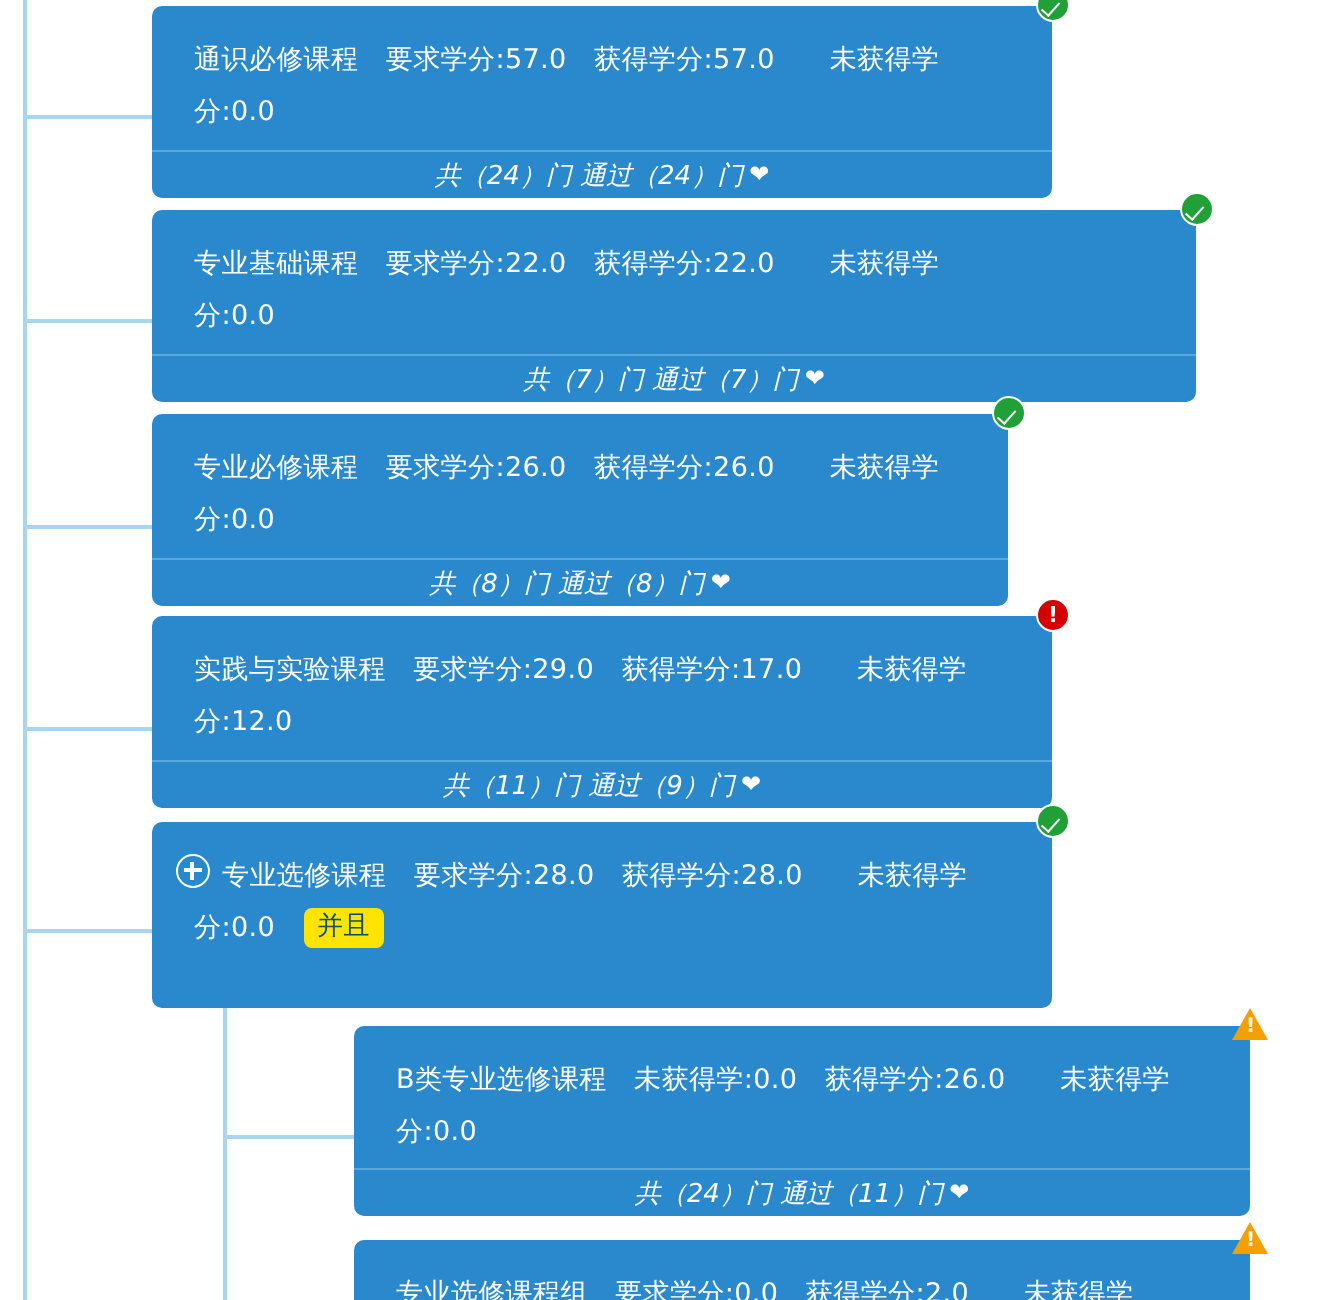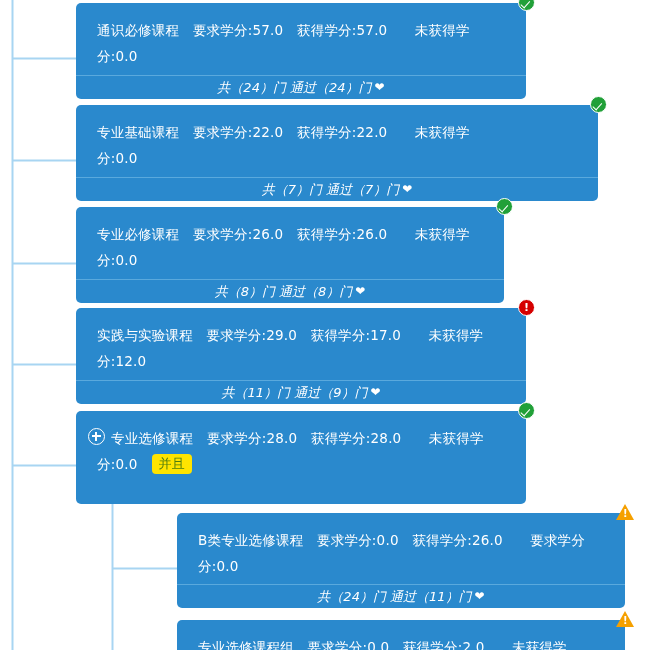--- a/index.html
+++ b/index.html
@@ -60,21 +60,21 @@
     content: "";
     position: absolute;
     background: #ffffff;
   }
   .plus-icon::before { left: 2.6px; top: 6.2px; width: 9px; height: 1.7px; }
   .plus-icon::after  { top: 2.6px; left: 6.2px; height: 9px; width: 1.7px; }
 
   .badge-and {
     display: inline-block;
     background: #ffe400;
-    color: #4d7c0f;
+    color: #0c4a6e;
     border-radius: 4px;
     padding: 1px 7px 2px 7px;
     font-size: 13px;
     line-height: 17px;
     margin-left: 14px;
     vertical-align: 1px;
     font-weight: 500;
   }
 
   .card-footer {
@@ -216,21 +216,21 @@
     <span class="card-line indent-plus"><span class="plus-icon"></span><span>专业选修课程　要求学分:28.0　获得学分:28.0　　未获得学</span></span>
     <span class="card-line"><span>分:0.0</span><span class="badge-and">并且</span></span>
   </div>
 </div>
 
 <div class="card" style="left:177px; top:513px; width:448px; height:95px;">
   <div class="status warn">
       <span class="wmark">!</span>
     </div>
   <div class="card-body">
-    <span class="card-line">B类专业选修课程　要求学分:0.0　获得学分:26.0　　要求学分</span>
+    <span class="card-line">B类专业选修课程　未获得学:0.0　获得学分:26.0　　未获得学</span>
     <span class="card-line">分:0.0</span>
   </div>
   <div class="card-footer">
     <span>共（24）门 通过（11）门</span><span class="caret-down">❤</span>
   </div>
 </div>
 
 <div class="card" style="left:177px; top:620px; width:448px; height:95px;">
   <div class="status warn">
       <span class="wmark">!</span>

